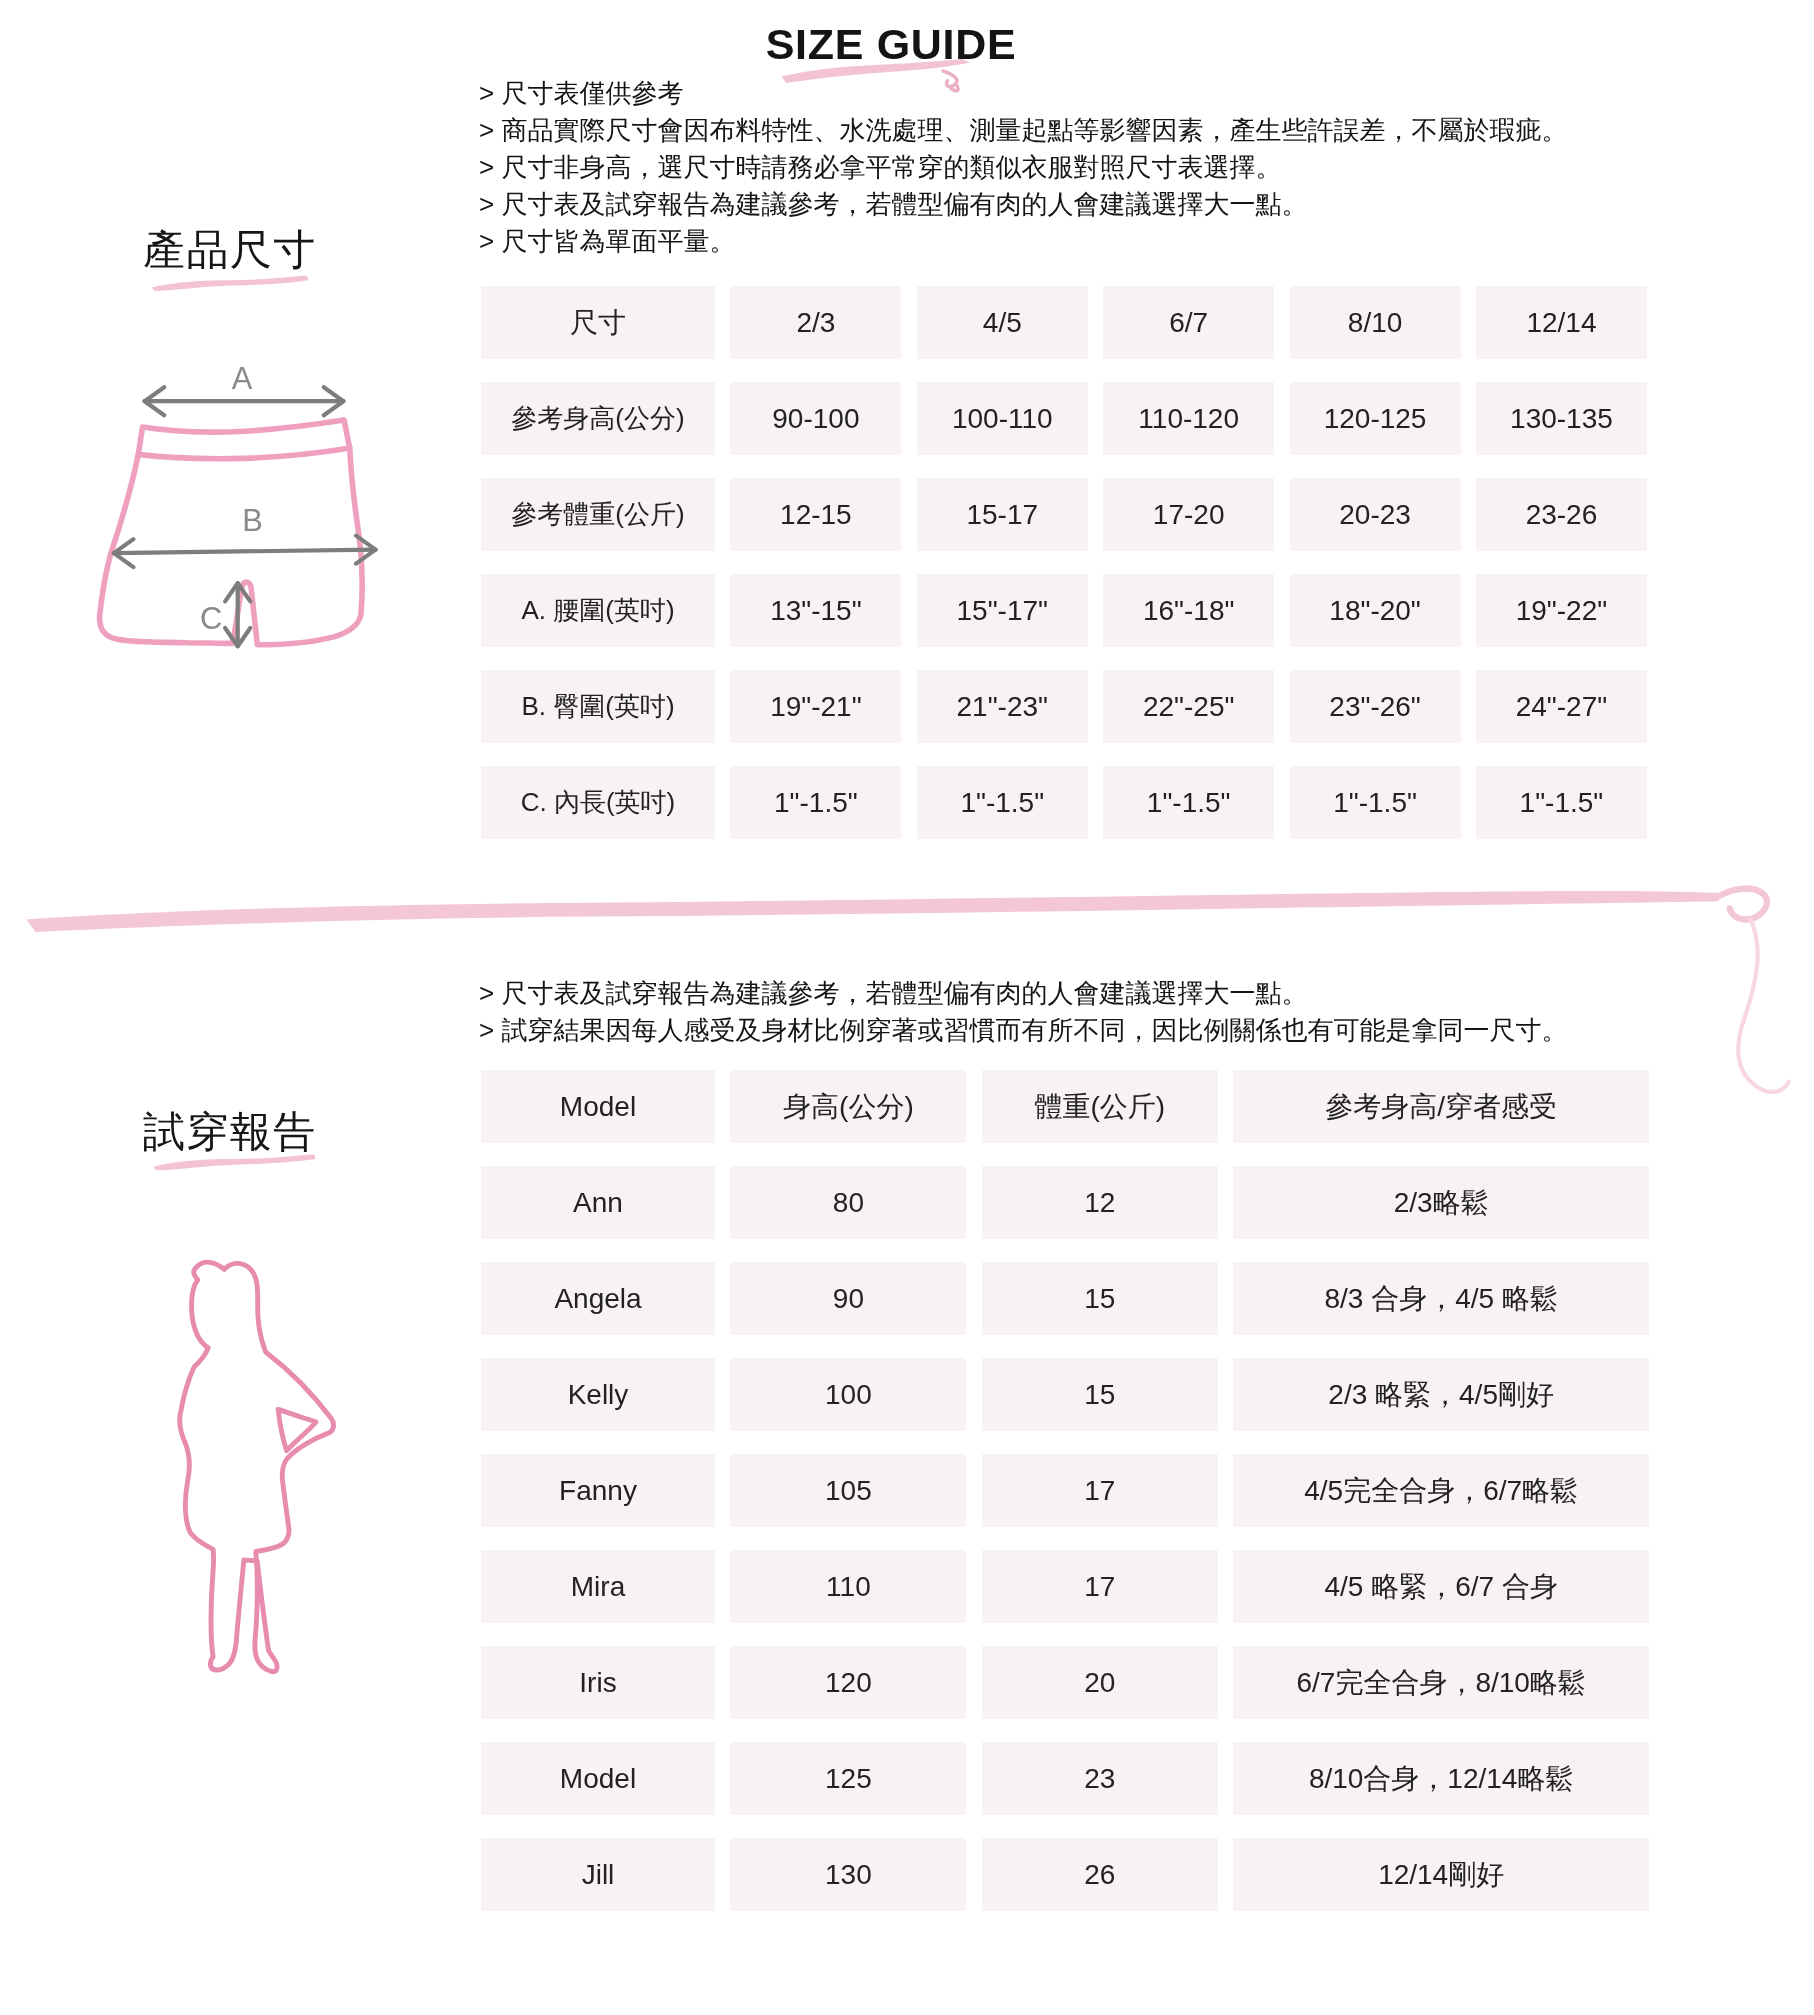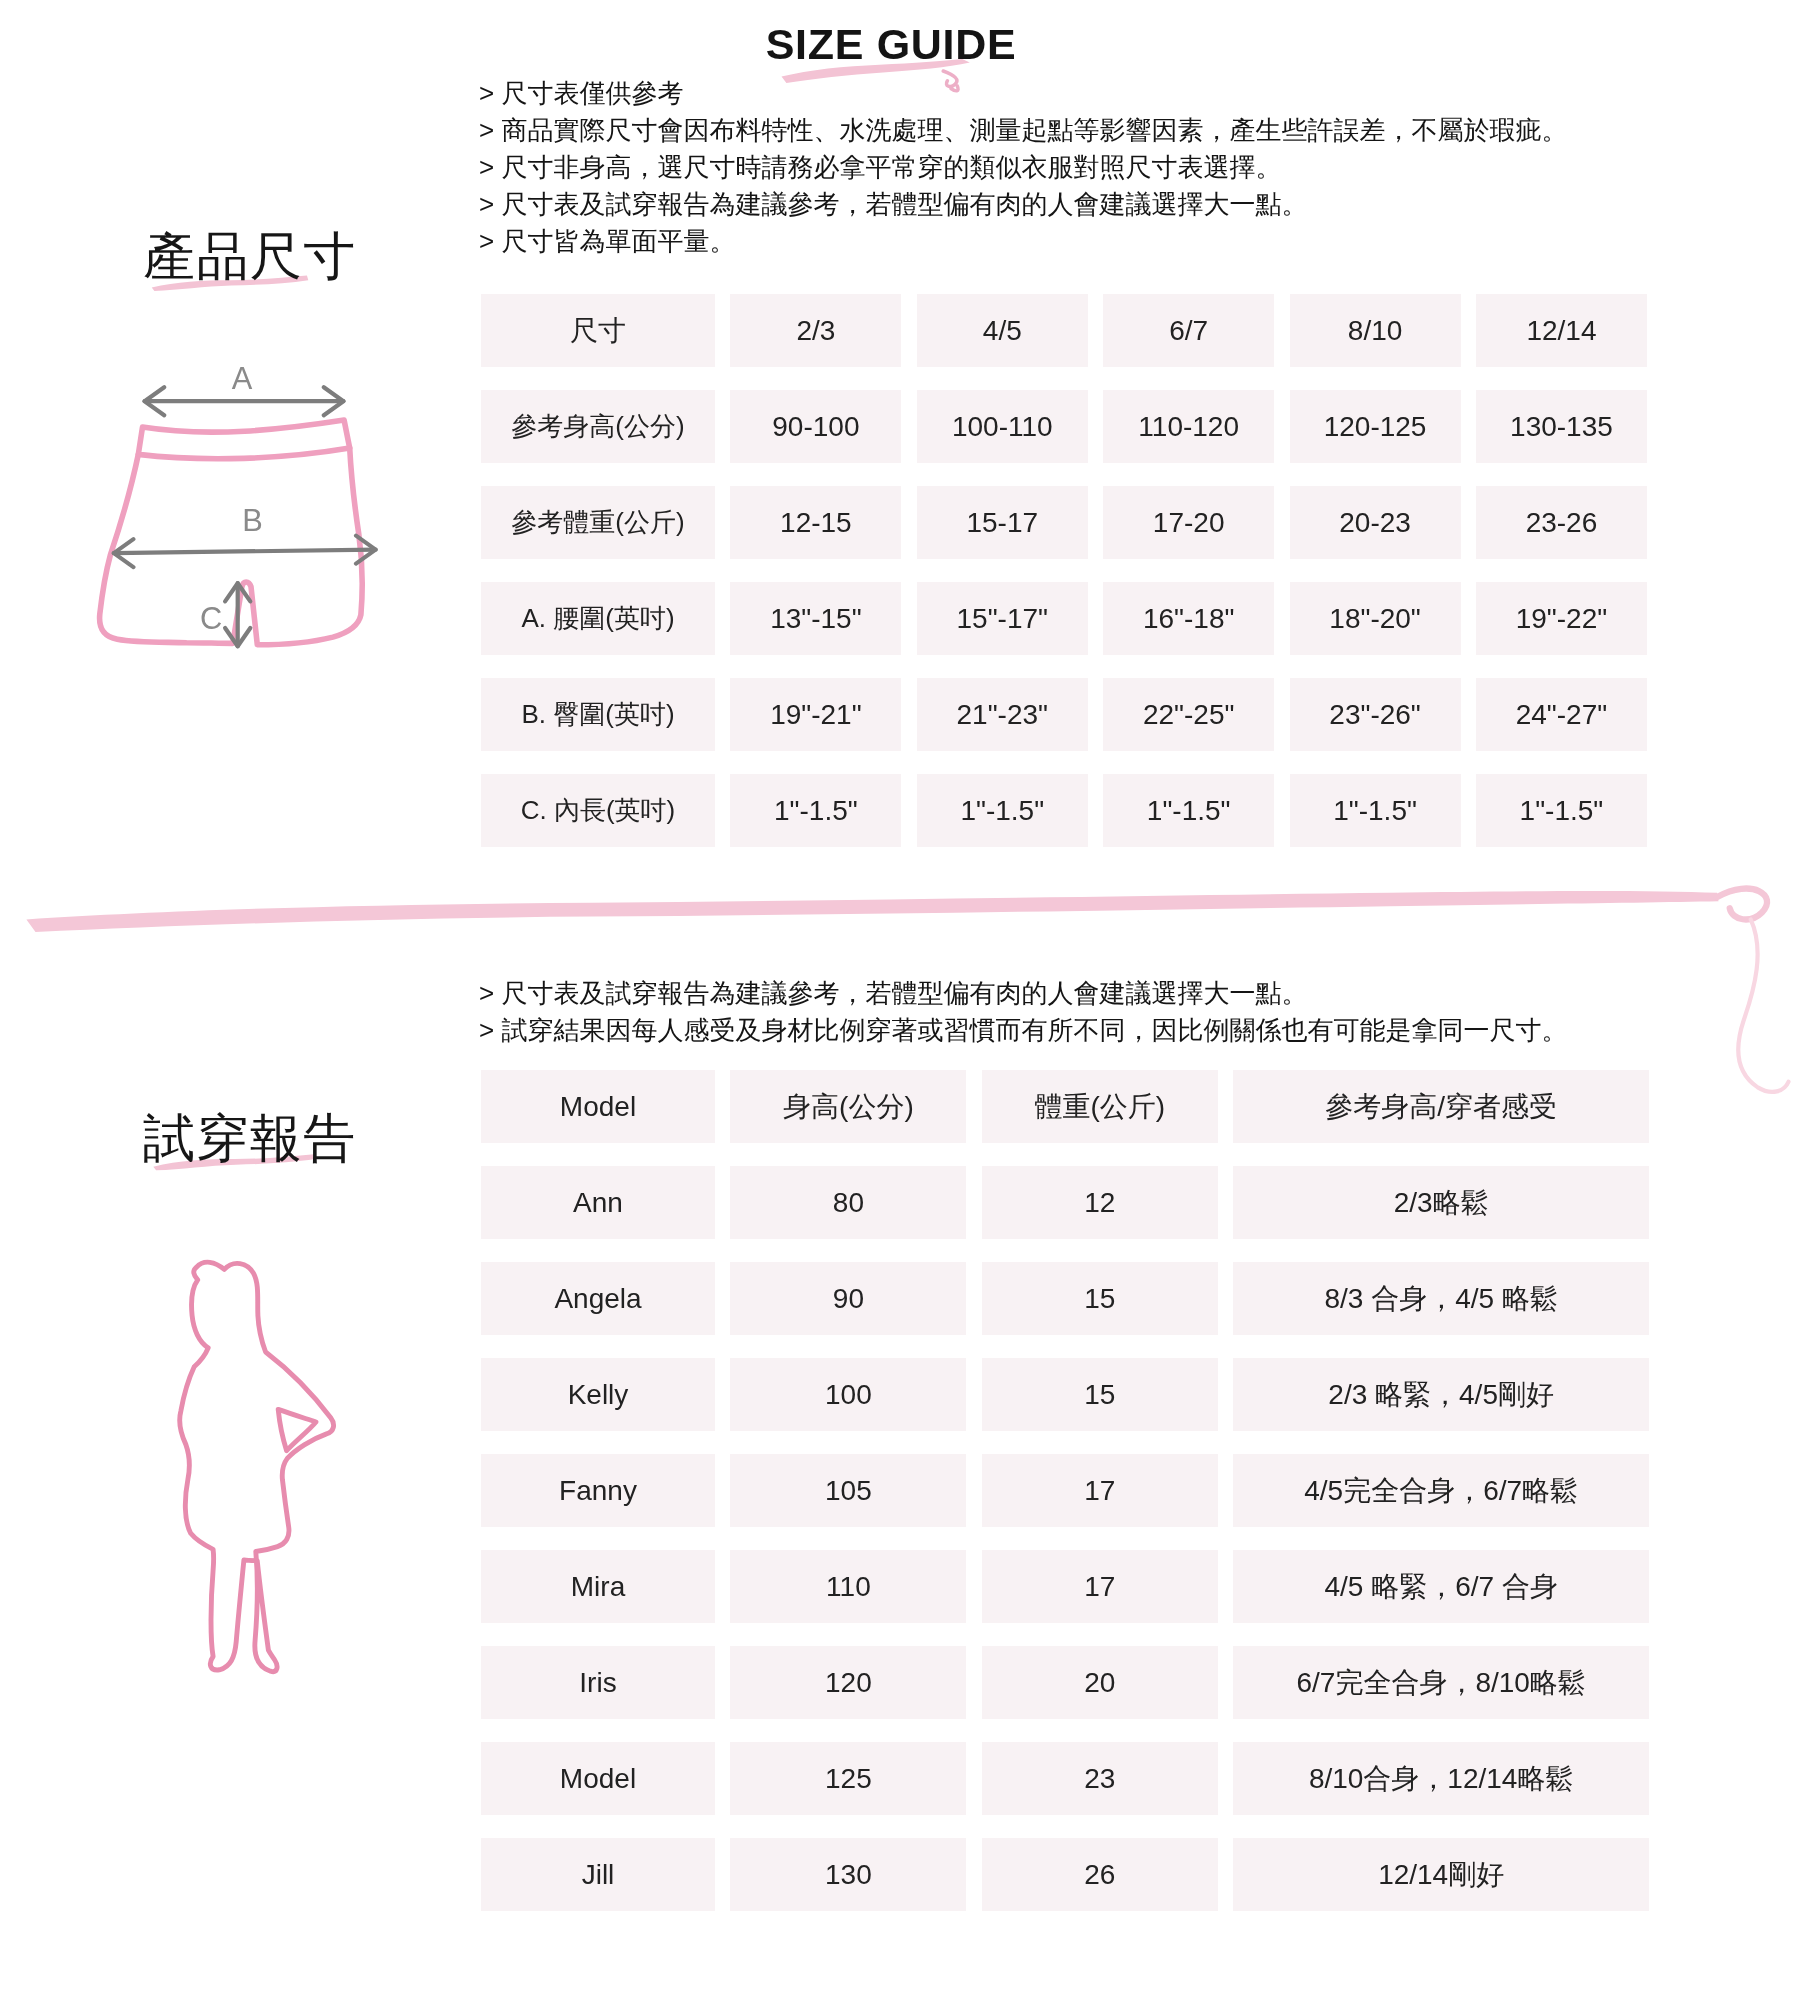--- a/index.html
+++ b/index.html
@@ -13,31 +13,31 @@
   }
   .abs{position:absolute;}
   .page-title{
     top:19.6px;left:0;width:1782px;
     text-align:center;
     font-size:43px;font-weight:700;letter-spacing:0.7px;color:#141414;
     z-index:2;
   }
   .brush{z-index:1;}
   .section-label{
-    font-size:52px;color:#161616;letter-spacing:1.4px;z-index:2;white-space:nowrap;
+    font-size:42px;color:#161616;letter-spacing:1.4px;z-index:2;white-space:nowrap;
   }
   .notes{left:479px;z-index:2;}
   .note-line{
     font-size:26px;line-height:37px;color:#151515;white-space:nowrap;
   }
   .table{
     position:absolute;display:grid;
     column-gap:15.4px;row-gap:23px;z-index:2;
   }
-  #size-table{left:481px;top:294px;grid-template-columns:234px 171px 171px 171px 171px 171px;}
+  #size-table{left:481px;top:286px;grid-template-columns:234px 171px 171px 171px 171px 171px;}
   #fit-table{left:481px;top:1070px;grid-template-columns:234px 236px 236px 416px;}
   .cell{
     height:73px;background:#f8f2f4;
     display:flex;align-items:center;justify-content:center;
     font-size:28px;color:#222222;white-space:nowrap;
   }
   .cell.rowlabel{font-size:26px;}
   svg{display:block;}
 </style>
 </head>

